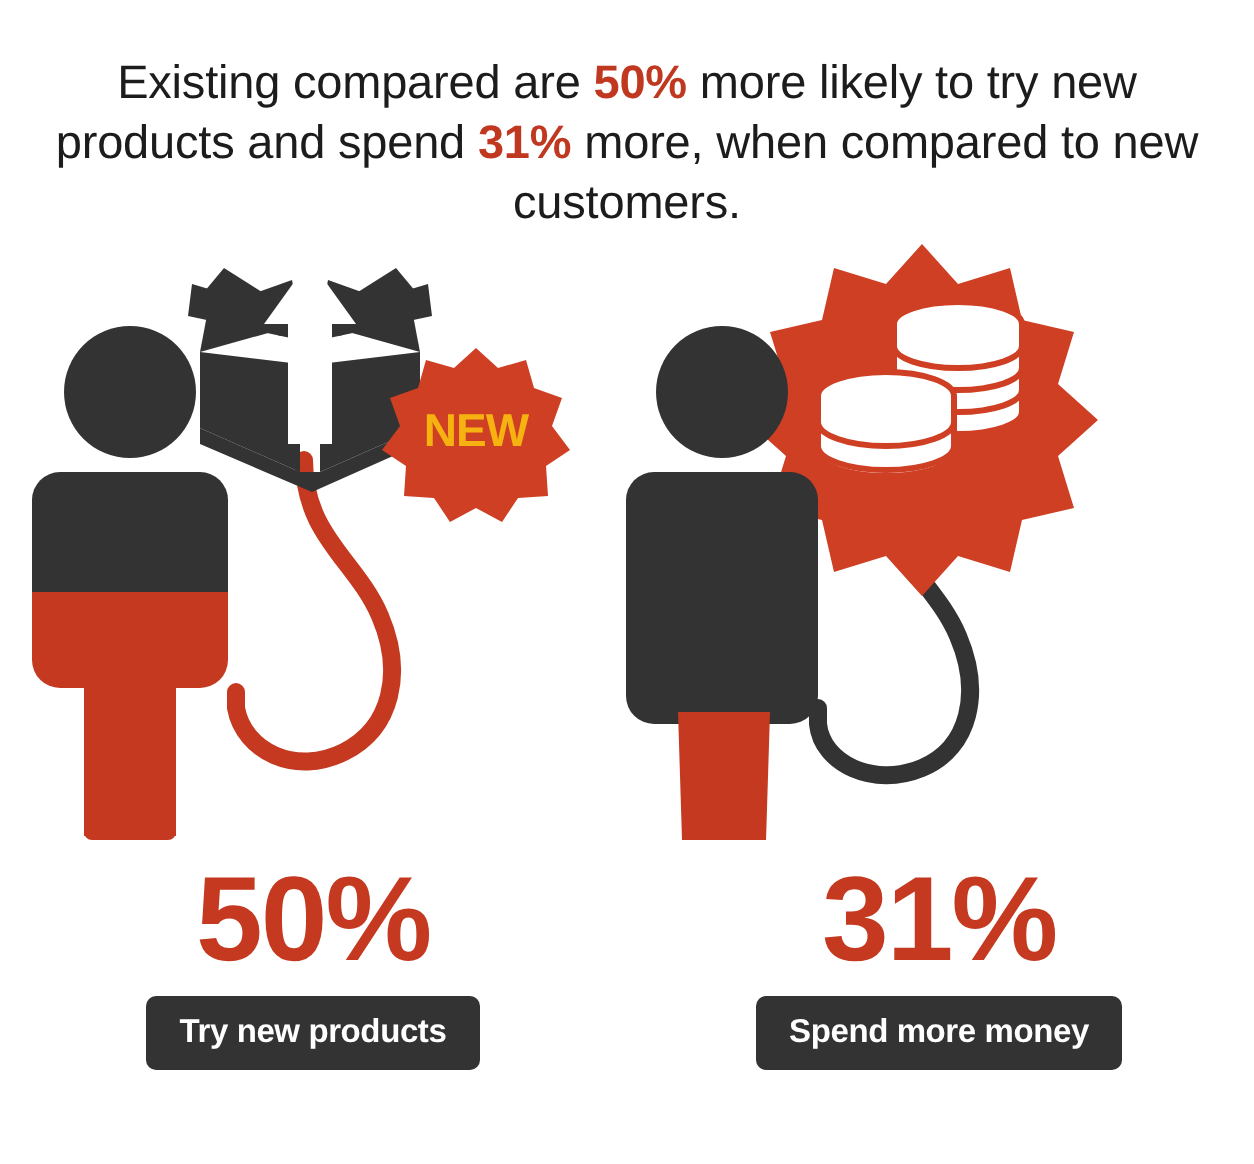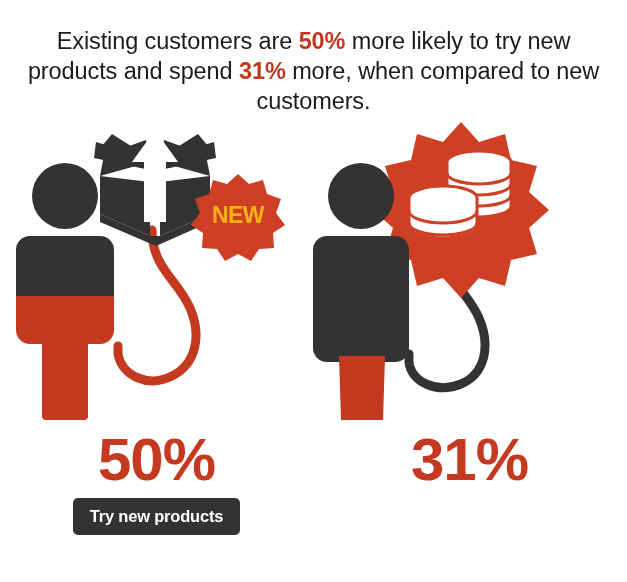--- a/index.html
+++ b/index.html
@@ -92,21 +92,21 @@
     padding: 9px 17px 10px 17px;
     border-radius: 5px;
     letter-spacing: -0.2px;
     white-space: nowrap;
   }
 </style>
 </head>
 <body>
 
 <div class="headline">
-  <span>Existing customers are </span><span class="hl-num">50%</span><span> more likely to try new products and spend </span><span class="hl-num">31%</span><span> more, when compared to new customers.</span>
+  <span>Existing compared are </span><span class="hl-num">50%</span><span> more likely to try new products and spend </span><span class="hl-num">31%</span><span> more, when compared to new customers.</span>
 </div>
 
 <div class="stage">
 
   <div class="panel panel-left">
     <svg width="313" height="320" viewBox="0 0 313 320" xmlns="http://www.w3.org/2000/svg">
 
       <g>
         <path d="M152 112
                  C152 150, 178 162, 190 190
@@ -221,14 +221,15 @@
 
 <div class="stats">
 
   <div class="stat stat-left">
     <div class="stat-value">50%</div>
     <div class="stat-pill">Try new products</div>
   </div>
 
   <div class="stat stat-right">
     <div class="stat-value">31%</div>
+    <div class="stat-pill">Spend more money</div>
   </div>
 </div>
 
 </body></html>

